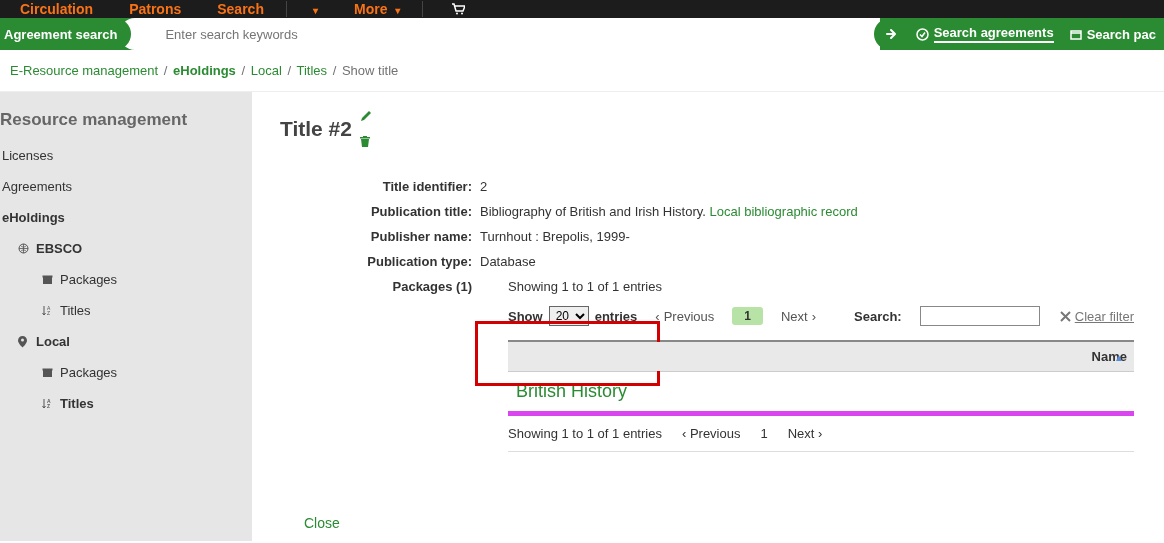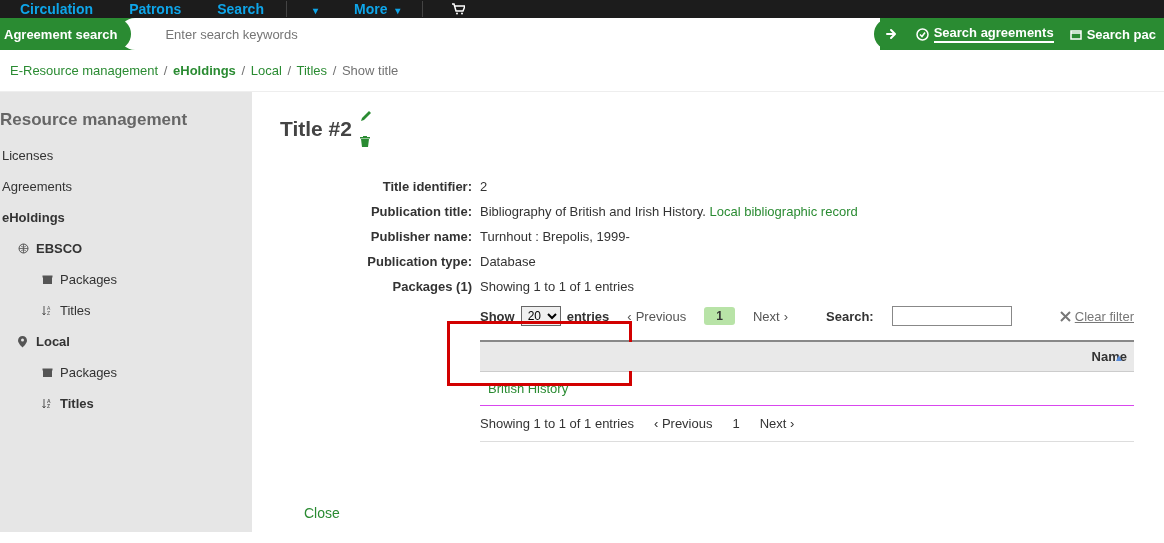--- a/index.html
+++ b/index.html
@@ -1,20 +1,20 @@
 <!DOCTYPE html>
 <html><head>
 <meta charset="utf-8">
 <style>
 * { box-sizing: border-box; margin: 0; padding: 0; }
 body { font-family: Arial, Helvetica, sans-serif; font-size: 13px; color: #333; background: #fff; width: 1164px; height: 543px; overflow: hidden; }
 a { text-decoration: none; }
 
 
-.topnav { background: #1c1c1c; height: 18px; display: flex; align-items: center; padding: 0 2px; color: #0ea5e9; font-weight: bold; font-size: 14px; }
+.topnav { background: #1c1c1c; height: 18px; display: flex; align-items: center; padding: 0 2px; color: #f97316; font-weight: bold; font-size: 14px; }
 .topnav .item { padding: 0 18px; cursor: pointer; }
 .topnav .sep { width: 1px; height: 16px; background: #444; margin: 0 4px; }
 .topnav .caret { font-size: 10px; margin-left: 4px; }
 .topnav .cart { margin-left: 6px; }
 
 
 .searchbar { background: #2a8b32; height: 32px; display: flex; align-items: stretch; }
 .searchbar .label { background: #2a8b32; color: #fff; font-weight: bold; padding: 0 14px 0 4px; display: flex; align-items: center; border-radius: 0 16px 16px 0; position: relative; z-index: 2; }
 .searchbar .inputwrap { flex: 1; background: #fff; margin-left: -12px; display: flex; align-items: center; padding-left: 22px; border-radius: 16px 0 0 16px; }
 .searchbar input.kw { border: none; outline: none; width: 100%; font-size: 13px; color: #555; margin-left: 24px; }
@@ -55,21 +55,21 @@
 .entriesrow .prevnext { color: #555; cursor: pointer; display: flex; align-items: center; gap: 4px; }
 .entriesrow .page { background: #b8e3a7; padding: 2px 12px; border-radius: 3px; font-weight: bold; font-size: 12px; }
 .entriesrow .searchlbl { font-weight: bold; }
 .entriesrow input.srch { border: 1px solid #888; padding: 2px 4px; width: 120px; font-size: 12px; }
 .entriesrow .clear { color: #777; cursor: pointer; margin-left: auto; display: flex; align-items: center; gap: 4px; text-decoration: underline; }
 
 .tablewrap { margin-top: 6px; position: relative; }
 .tbl { width: 100%; border-collapse: collapse; }
 .tbl th { background: #e9e9e9; border-top: 2px solid #888; border-bottom: 1px solid #ccc; padding: 7px; font-weight: bold; font-size: 13px; color: #333; position: relative; text-align: right; }
 .tbl th .sort { color: #5a8cd8; font-size: 10px; position: absolute; right: 10px; top: 10px; }
-.tbl td { padding: 9px 8px; border-bottom: 1px solid #d946ef; font-size: 13px; }
+.tbl td { padding: 9px 8px; border-bottom: 5px solid #d946ef; font-size: 18px; }
 .tbl td a { color: #2a8b32; }
 
 .highlight { position: absolute; border: 3px solid #d20000; pointer-events: none; }
 
 .bottomctrl { display: flex; align-items: center; gap: 20px; padding: 10px 0; font-size: 13px; border-bottom: 1px solid #ddd; }
 
 .close { color: #2a8b32; font-size: 14px; padding: 18px 0 0 24px; cursor: pointer; display: inline-block; }
 
 svg { display: block; }
 </style>
@@ -236,21 +236,21 @@
       <div class="field">
         <div class="lbl">Publisher name:</div>
         <div class="val">Turnhout : Brepolis, 1999-</div>
       </div>
       <div class="field">
         <div class="lbl">Publication type:</div>
         <div class="val">Database</div>
       </div>
       <div class="field" style="align-items:flex-start;">
         <div class="lbl">Packages (1)</div>
-        <div class="val" style="position:relative;">
+        <div class="val" style="position:relative;margin-left:28px;">
           <div>Showing 1 to 1 of 1 entries</div>
 
           <div class="entriesrow">
             <span><b>Show</b></span>
             <select style="margin-left:-12px;">
               <option>20</option>
             </select>
             <span style="margin-left:-12px;"><b>entries</b></span>
             <span class="prevnext">‹ <span>Previous</span></span>
             <span class="page">1</span>

